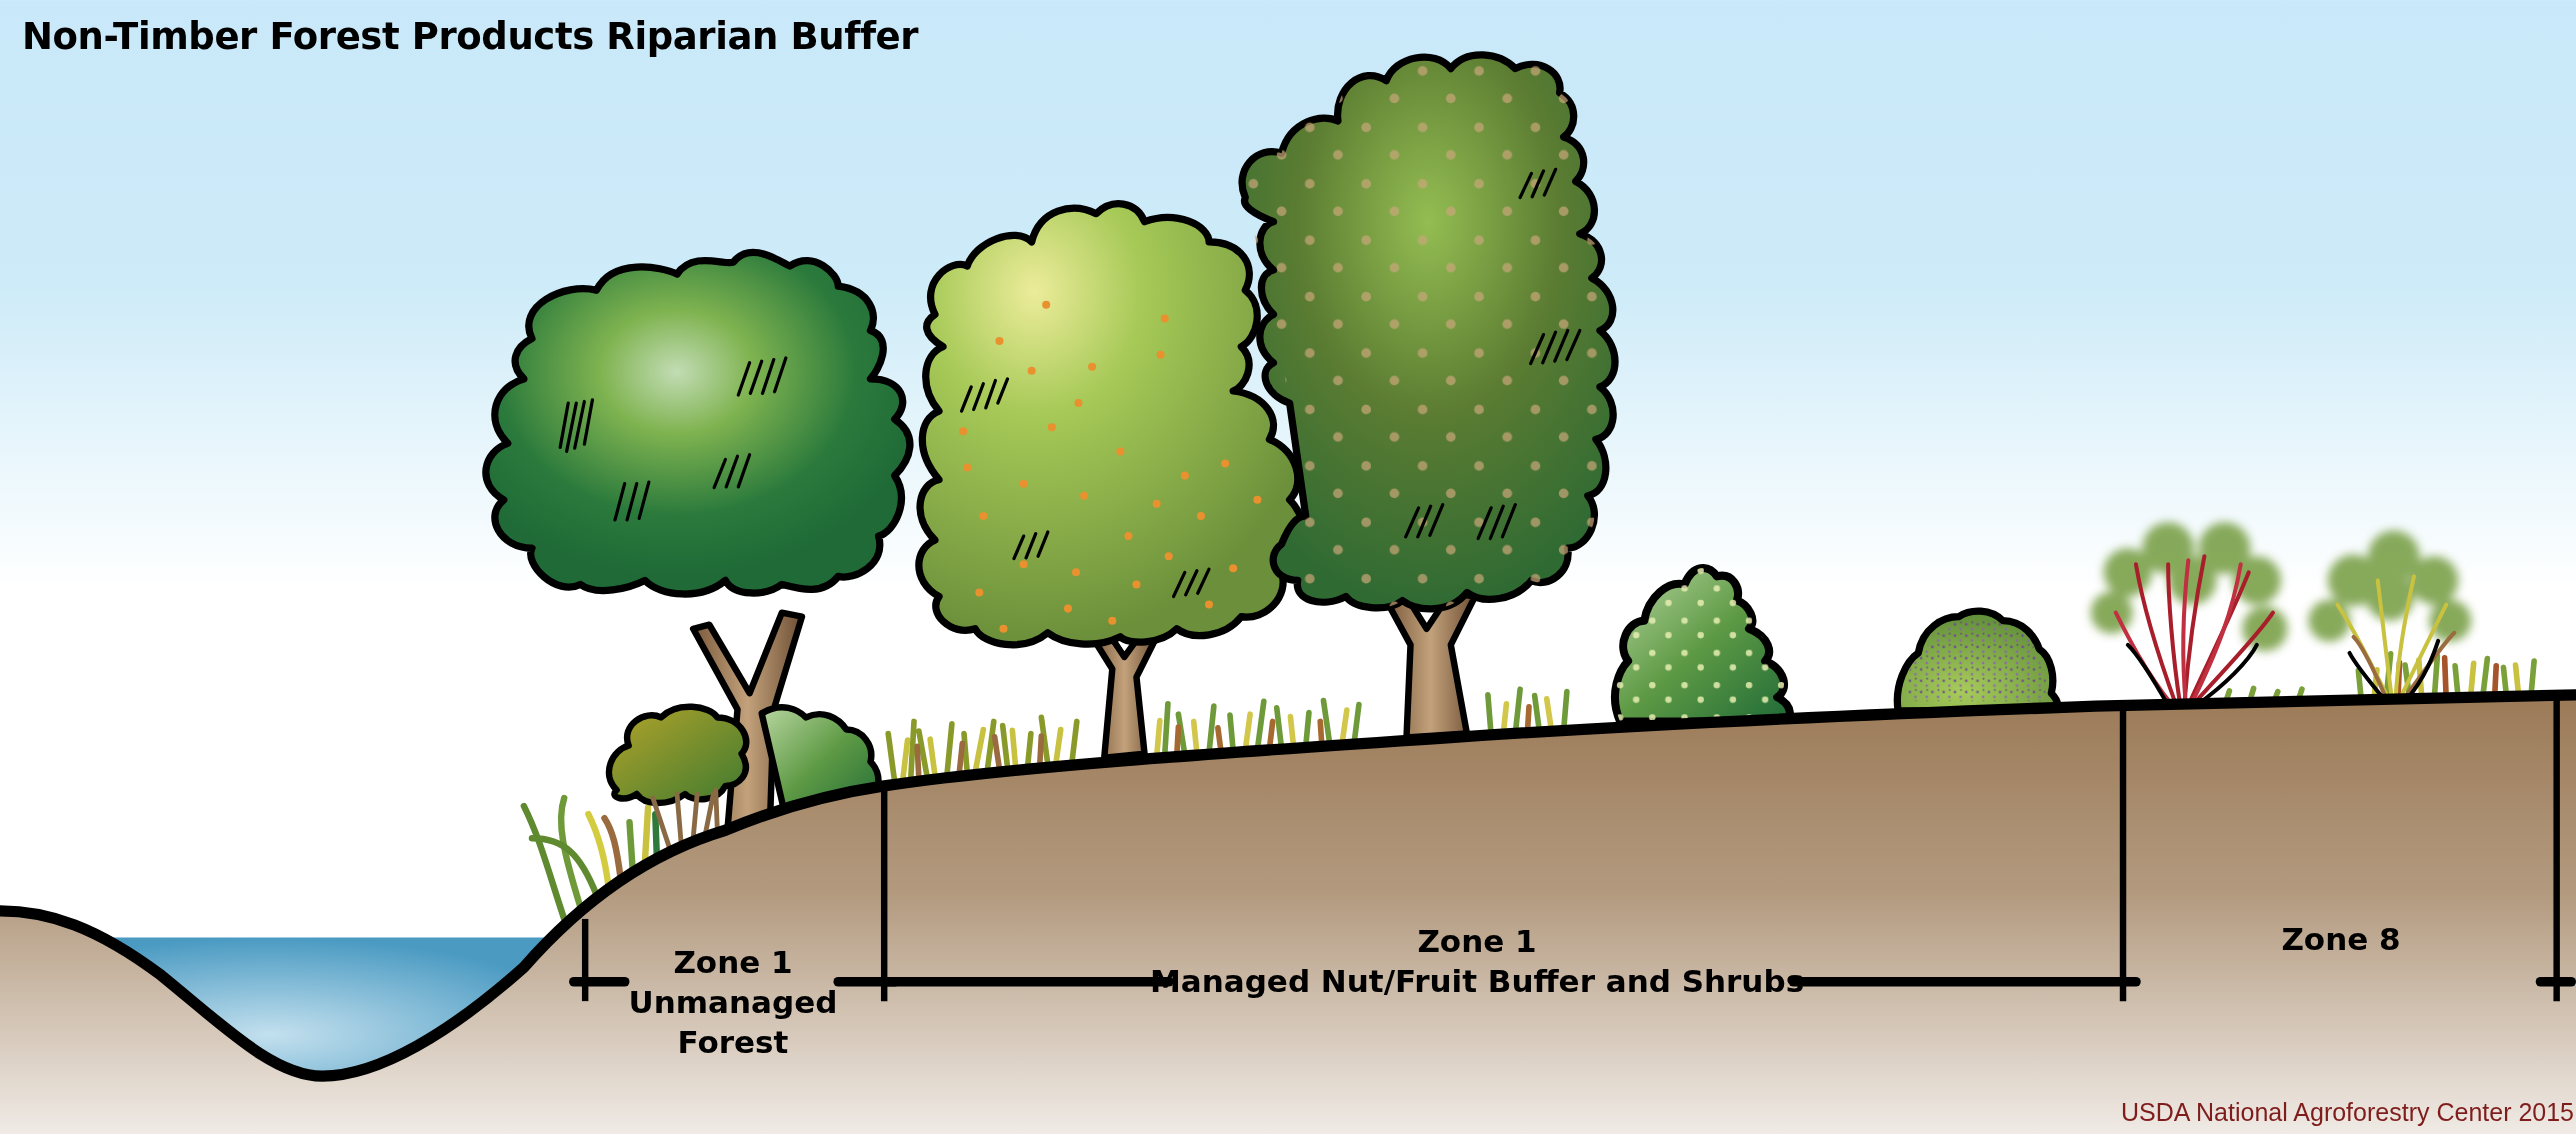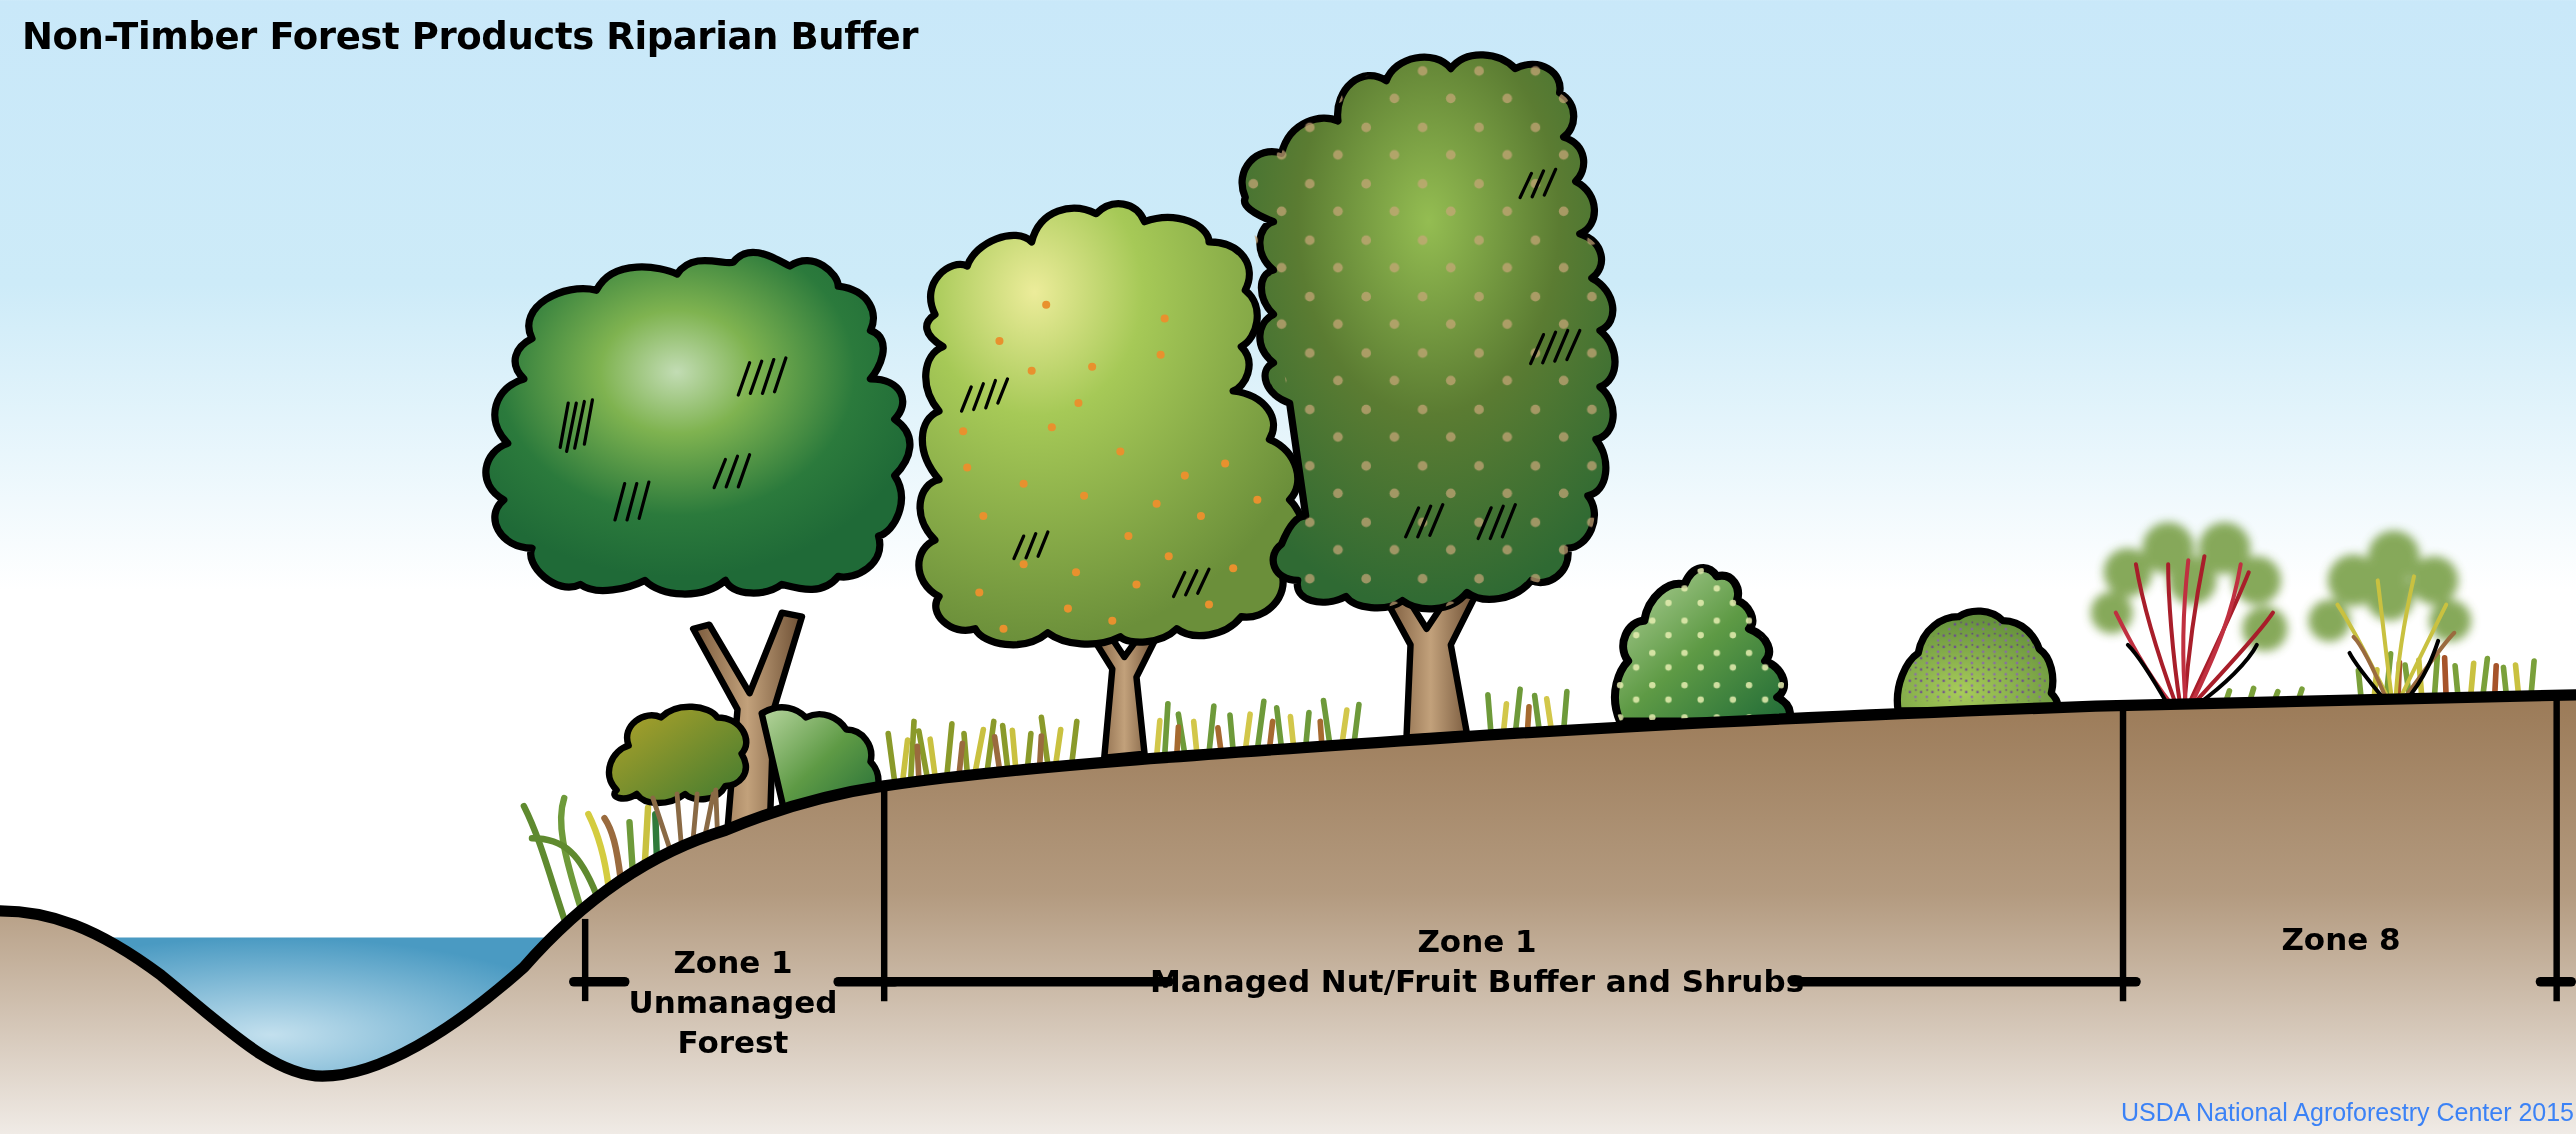--- a/index.html
+++ b/index.html
@@ -2,21 +2,21 @@
 <html style="font-size:13px"><head>
 <meta charset="utf-8">
 <style>
   html, body { margin:0; padding:0; }
   body { width:2576px; height:1135px; overflow:hidden; position:relative; background:#ffffff; font-family:"Liberation Sans", sans-serif; }
   #scene { position:absolute; left:0; top:0; width:2576px; height:1075px; }
   .title { position:absolute; left:22px; top:14.5px; font-family:"DejaVu Sans", sans-serif; font-weight:bold; font-size:37px; color:#000; letter-spacing:-0.4px; white-space:nowrap; }
   .zone-label { position:absolute; text-align:center; font-family:"DejaVu Sans", sans-serif; font-weight:bold; color:#000; font-size:31px; line-height:40px; white-space:nowrap; transform:translateX(-50%); }
   .zone-label span { display:block; }
   .zone-label .desc-line { padding:0 11.3px; }
-  .credit { position:absolute; left:2121px; top:1098px; font-family:"Liberation Sans", sans-serif; font-size:25px; color:#3b82f6; white-space:nowrap; }
+  .credit { position:absolute; left:2121px; top:1098px; font-family:"Liberation Sans", sans-serif; font-size:25px; color:#7f1d1d; white-space:nowrap; }
 </style>
 </head>
 <body>
 
 <div id="scene">
 <svg width="2576" height="1135" viewBox="0 0 3196 1408" xmlns="http://www.w3.org/2000/svg">
   <defs>
     <linearGradient id="sky" x1="0" y1="0" x2="0" y2="1">
       <stop offset="0" stop-color="#c9e8f9"></stop>
       <stop offset="0.25" stop-color="#cdebf8"></stop>

